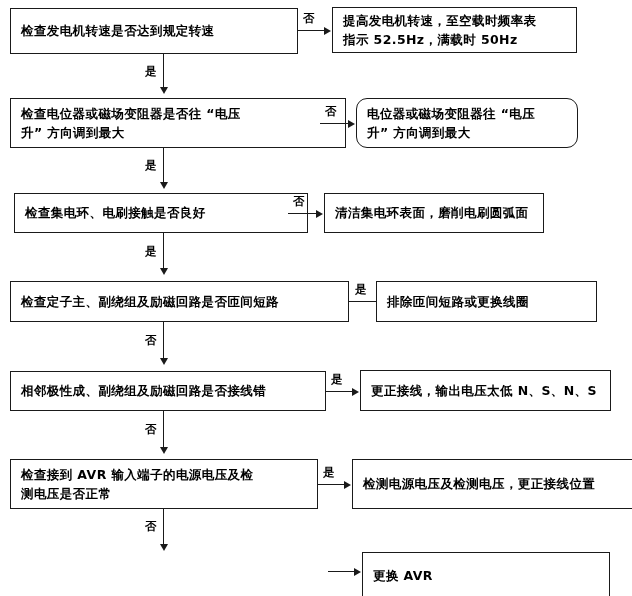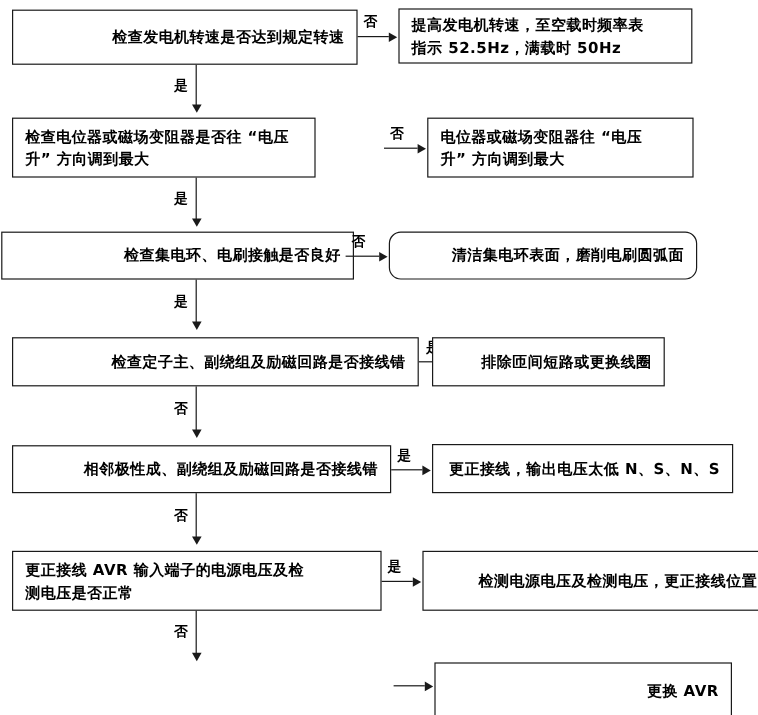--- a/index.html
+++ b/index.html
@@ -26,21 +26,21 @@
     background: #ffffff;
     display: flex;
     align-items: center;
     color: #000;
     font-weight: 700;
     font-size: 12.5px;
     line-height: 1.55;
     letter-spacing: 0.4px;
   }
   .node.center {
-    justify-content: flex-end;
+    justify-content: flex-start;
     text-align: center;
   }
   .node.left-align {
     justify-content: flex-start;
     text-align: left;
   }
   .node .txt {
     display: block;
     padding: 0 10px;
     white-space: pre-line;
@@ -98,57 +98,57 @@
   <div class="edge-label" style="left:303px; top:13px;">否</div>
   <div class="node left-align" style="left:332px; top:7px; width:245px; height:46px;">
     <span class="txt">提高发电机转速，至空载时频率表
 指示 52.5Hz，满载时 50Hz</span>
   </div>
 
   <div class="vline" style="left:163px; top:54px; height:35px;"></div>
   <div class="arrow-down" style="left:159.5px; top:87px;"></div>
   <div class="edge-label" style="left:145px; top:66px;">是</div>
 
-  <div class="node left-align" style="left:10px; top:98px; width:253px; height:50px;">
+  <div class="node left-align" style="left:10px; top:98px; width:336px; height:50px;">
     <span class="txt">检查电位器或磁场变阻器是否往 “电压
 升” 方向调到最大</span>
   </div>
   <div class="hline" style="left:320px; top:123px; width:28px;"></div>
   <div class="arrow-right" style="left:348px; top:119.5px;"></div>
   <div class="edge-label" style="left:325px; top:106px;">否</div>
-  <div class="node left-align" style="left:356px; top:98px; width:222px; height:50px;">
+  <div class="node left-align" style="left:356px; top:98px; width:222px; height:50px;border-radius:11px;">
     <span class="txt">电位器或磁场变阻器往 “电压
 升” 方向调到最大</span>
   </div>
 
   <div class="vline" style="left:163px; top:148px; height:36px;"></div>
   <div class="arrow-down" style="left:159.5px; top:182px;"></div>
   <div class="edge-label" style="left:145px; top:160px;">是</div>
 
-  <div class="node center" style="left:1px; top:193px; width:294px; height:40px;">
+  <div class="node center" style="left:14px; top:193px; width:294px; height:40px;">
     <span class="txt">检查集电环、电刷接触是否良好</span>
   </div>
   <div class="hline" style="left:288px; top:213px; width:28px;"></div>
   <div class="arrow-right" style="left:316px; top:209.5px;"></div>
   <div class="edge-label" style="left:293px; top:196px;">否</div>
-  <div class="node center" style="left:324px; top:193px; width:257px; height:40px;border-radius:10px;">
+  <div class="node center" style="left:324px; top:193px; width:220px; height:40px;">
     <span class="txt">清洁集电环表面，磨削电刷圆弧面</span>
   </div>
 
   <div class="vline" style="left:163px; top:233px; height:37px;"></div>
   <div class="arrow-down" style="left:159.5px; top:268px;"></div>
   <div class="edge-label" style="left:145px; top:246px;">是</div>
 
   <div class="node center" style="left:10px; top:281px; width:339px; height:41px;">
-    <span class="txt">检查定子主、副绕组及励磁回路是否接线错</span>
+    <span class="txt">检查定子主、副绕组及励磁回路是否匝间短路</span>
   </div>
   <div class="hline" style="left:349px; top:301px; width:27px;"></div>
   <div class="arrow-right" style="left:376px; top:297.5px;"></div>
   <div class="edge-label" style="left:355px; top:284px;">是</div>
-  <div class="node center" style="left:360px; top:281px; width:194px; height:41px;padding-left:11px;">
+  <div class="node center" style="left:376px; top:281px; width:221px; height:41px;">
     <span class="txt">排除匝间短路或更换线圈</span>
   </div>
 
   <div class="vline" style="left:163px; top:322px; height:38px;"></div>
   <div class="arrow-down" style="left:159.5px; top:358px;"></div>
   <div class="edge-label" style="left:145px; top:335px;">否</div>
 
   <div class="node center" style="left:10px; top:371px; width:316px; height:40px;">
     <span class="txt">相邻极性成、副绕组及励磁回路是否接线错</span>
   </div>
@@ -157,21 +157,21 @@
   <div class="edge-label" style="left:331px; top:374px;">是</div>
   <div class="node center" style="left:360px; top:370px; width:251px; height:41px;">
     <span class="txt">更正接线，输出电压太低 N、S、N、S</span>
   </div>
 
   <div class="vline" style="left:163px; top:411px; height:38px;"></div>
   <div class="arrow-down" style="left:159.5px; top:447px;"></div>
   <div class="edge-label" style="left:145px; top:424px;">否</div>
 
   <div class="node left-align" style="left:10px; top:459px; width:308px; height:50px;">
-    <span class="txt">更正接线 AVR 输入端子的电源电压及检
+    <span class="txt">检查接到 AVR 输入端子的电源电压及检
 测电压是否正常</span>
   </div>
   <div class="hline" style="left:318px; top:484px; width:26px;"></div>
   <div class="arrow-right" style="left:344px; top:480.5px;"></div>
   <div class="edge-label" style="left:323px; top:467px;">是</div>
   <div class="node center" style="left:352px; top:459px; width:290px; height:50px;">
     <span class="txt">检测电源电压及检测电压，更正接线位置</span>
   </div>
 
   <div class="vline" style="left:163px; top:509px; height:37px;"></div>

